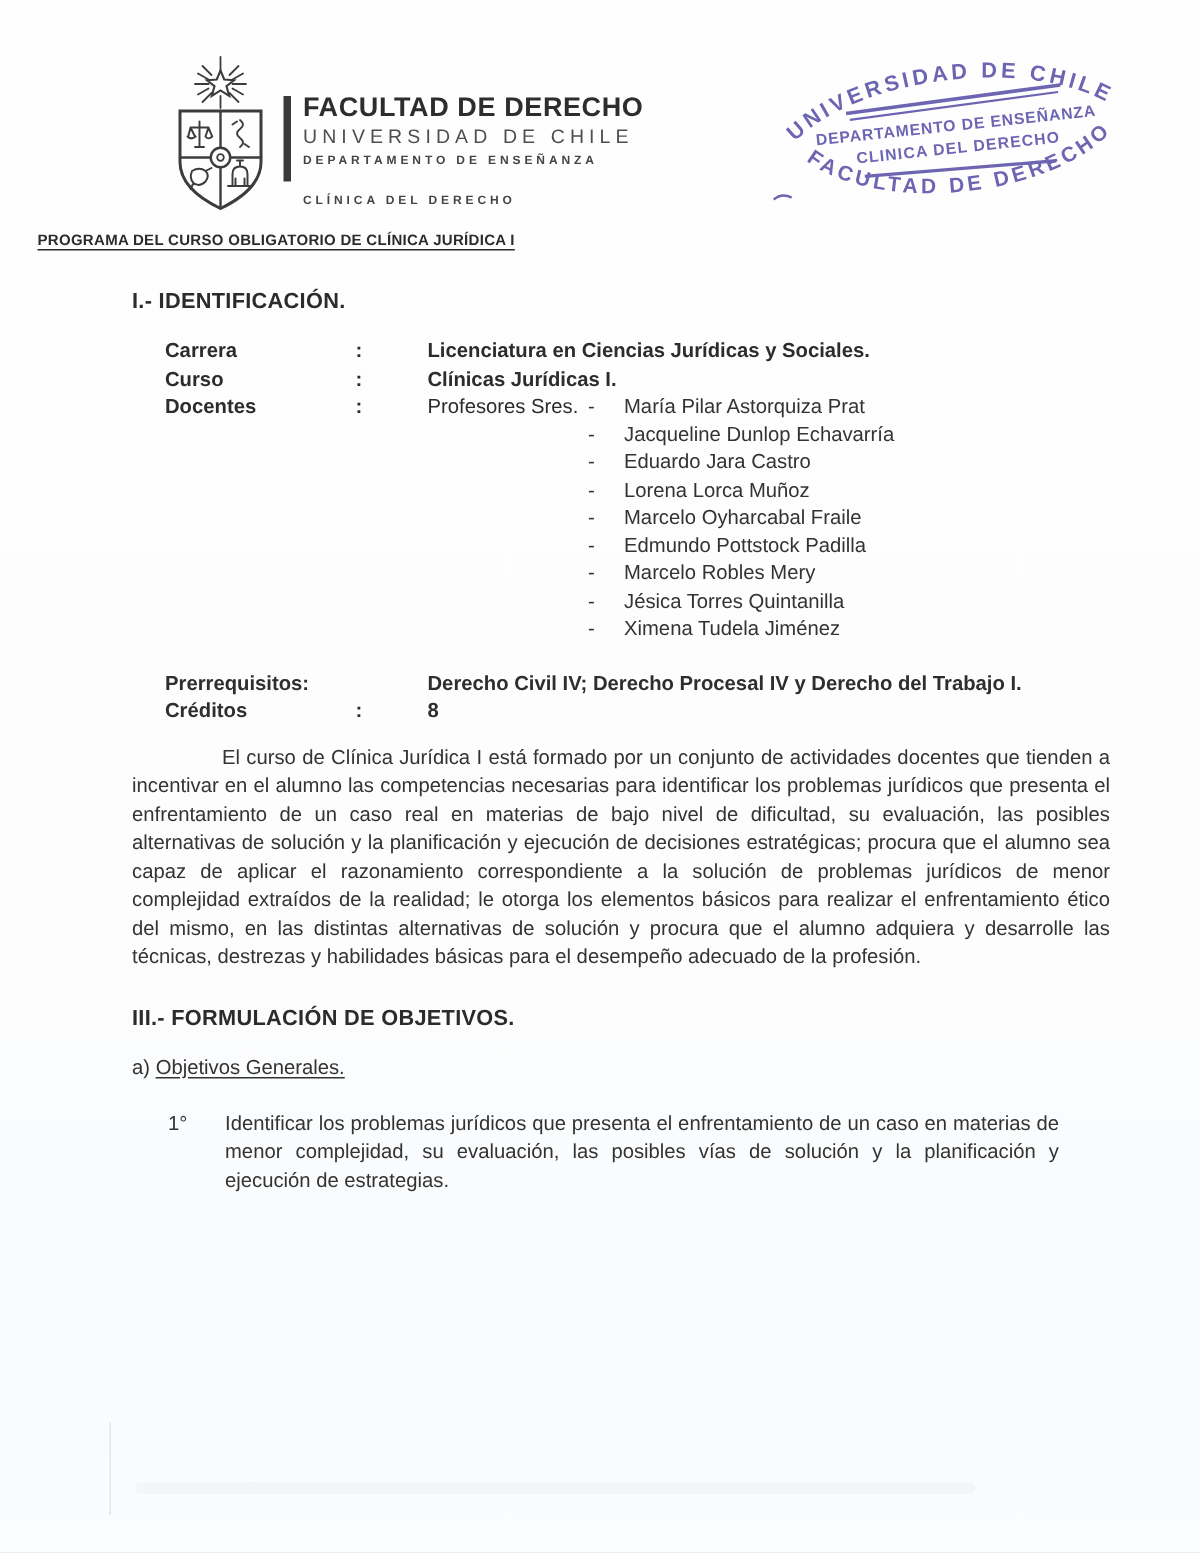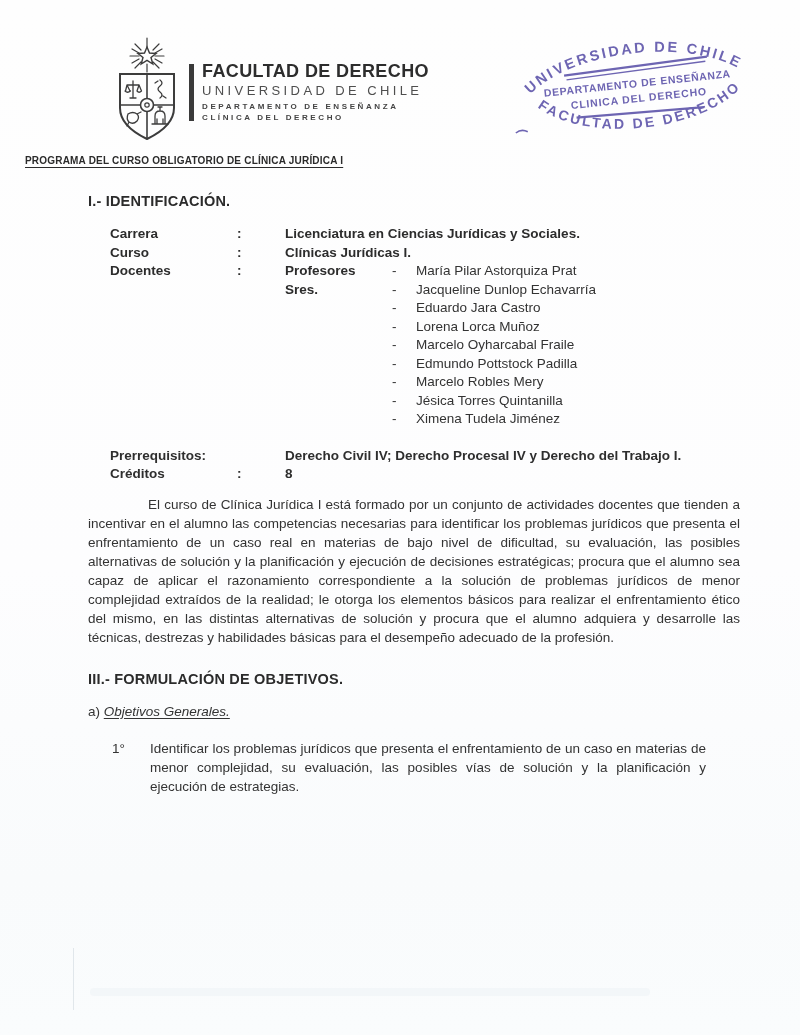--- a/index.html
+++ b/index.html
@@ -35,36 +35,36 @@
     text-align:left;font-size:10px;font-weight:bold;color:#2b2b2b;
     text-decoration:underline;text-underline-offset:3px;letter-spacing:.2px;padding-left:25px;
   }
   .content{position:absolute;left:88px;top:193px;width:652px;}
   .sec-heading{font-size:14.5px;font-weight:bold;color:#2b2b2b;letter-spacing:.2px;}
   
   .id-table{margin:16px 0 10px 22px;font-size:13.5px;line-height:18.5px;}
   .id-row{display:grid;grid-template-columns:127px 48px 1fr;}
   .id-label,.id-colon,.id-value{font-weight:bold;color:#2c2c2c;}
   .docentes-value{display:flex;align-items:flex-start;}
-  .prof-label{font-weight:bold;width:107px;flex:none;}
+  .prof-label{font-weight:normal;width:107px;flex:none;}
   .prof-list{flex:1;}
   .prof-row{display:flex;line-height:18.5px;font-weight:normal;color:#333;}
   .prof-dash{width:24px;flex:none;text-align:left;}
   .prereq-block{margin:18px 0 0 22px;font-size:13.5px;line-height:18.5px;}
   .prereq-row{display:grid;grid-template-columns:175px 1fr;font-weight:bold;}
   .cred-row{display:grid;grid-template-columns:127px 48px 1fr;font-weight:bold;}
   
   .sec2{margin-top:31px;}
   .body-par{
     margin:11px 0 0 0;font-size:13.5px;line-height:19px;color:#333;
     text-align:justify;text-indent:60px;
   }
   .sec3{margin-top:24px;}
   .sub-heading{margin-top:17px;font-size:13.5px;color:#333;}
-  .sub-heading .ital{font-style:italic;text-decoration:underline;text-underline-offset:2px;}
+  .sub-heading .ital{text-decoration:underline;text-underline-offset:2px;}
   .intro-line{margin-top:18px;font-size:13.5px;color:#333;text-indent:60px;}
   .obj-item{display:grid;grid-template-columns:38px 1fr;margin:20px 0 0 24px;padding-right:34px;
     font-size:13.5px;line-height:19px;color:#333;text-align:justify;}
   
   .scan-line{position:absolute;left:73px;top:948px;width:1px;height:62px;background:#ccd5dc;opacity:.55;}
   .scan-smudge{position:absolute;left:90px;top:988px;width:560px;height:8px;background:#eef3f6;opacity:.6;border-radius:4px;}
 </style>
 </head>
 <body>
 
@@ -102,21 +102,21 @@
         <path d="M49 90 V82 Q49 77 54 77 Q59 77 59 82 V90 M46 90 H62 M51 90 V85 M57 90 V85 M54 77 V73 M52 73 H56"></path>
       </g>
     </svg>
 
     <div class="lh-bar"></div>
 
     <div class="lh-text">
       <div class="lh-faculty">FACULTAD DE DERECHO</div>
       <div class="lh-univ">UNIVERSIDAD DE CHILE</div>
       <div class="lh-dept">DEPARTAMENTO DE ENSEÑANZA</div>
-      <div class="lh-dept" style="margin-top:1px">CLÍNICA DEL DERECHO</div>
+      <div class="lh-dept" style="margin-top:17px">CLÍNICA DEL DERECHO</div>
     </div>
 
     <svg class="stamp" viewBox="0 0 280 132">
       <defs>
         <path id="arcTop" d="M 16,92 A 124,60 0 0 1 264,86"></path>
         <path id="arcBottom" d="M 28,58 A 116,58 0 0 0 254,60"></path>
       </defs>
       <g fill="#5a50a8" stroke="#5a50a8">
         <text font-size="14.5" font-weight="bold" letter-spacing="2.5" font-family="Liberation Sans, sans-serif" stroke="none">
           <textPath href="#arcTop" startOffset="50%" text-anchor="middle">UNIVERSIDAD DE CHILE</textPath>

